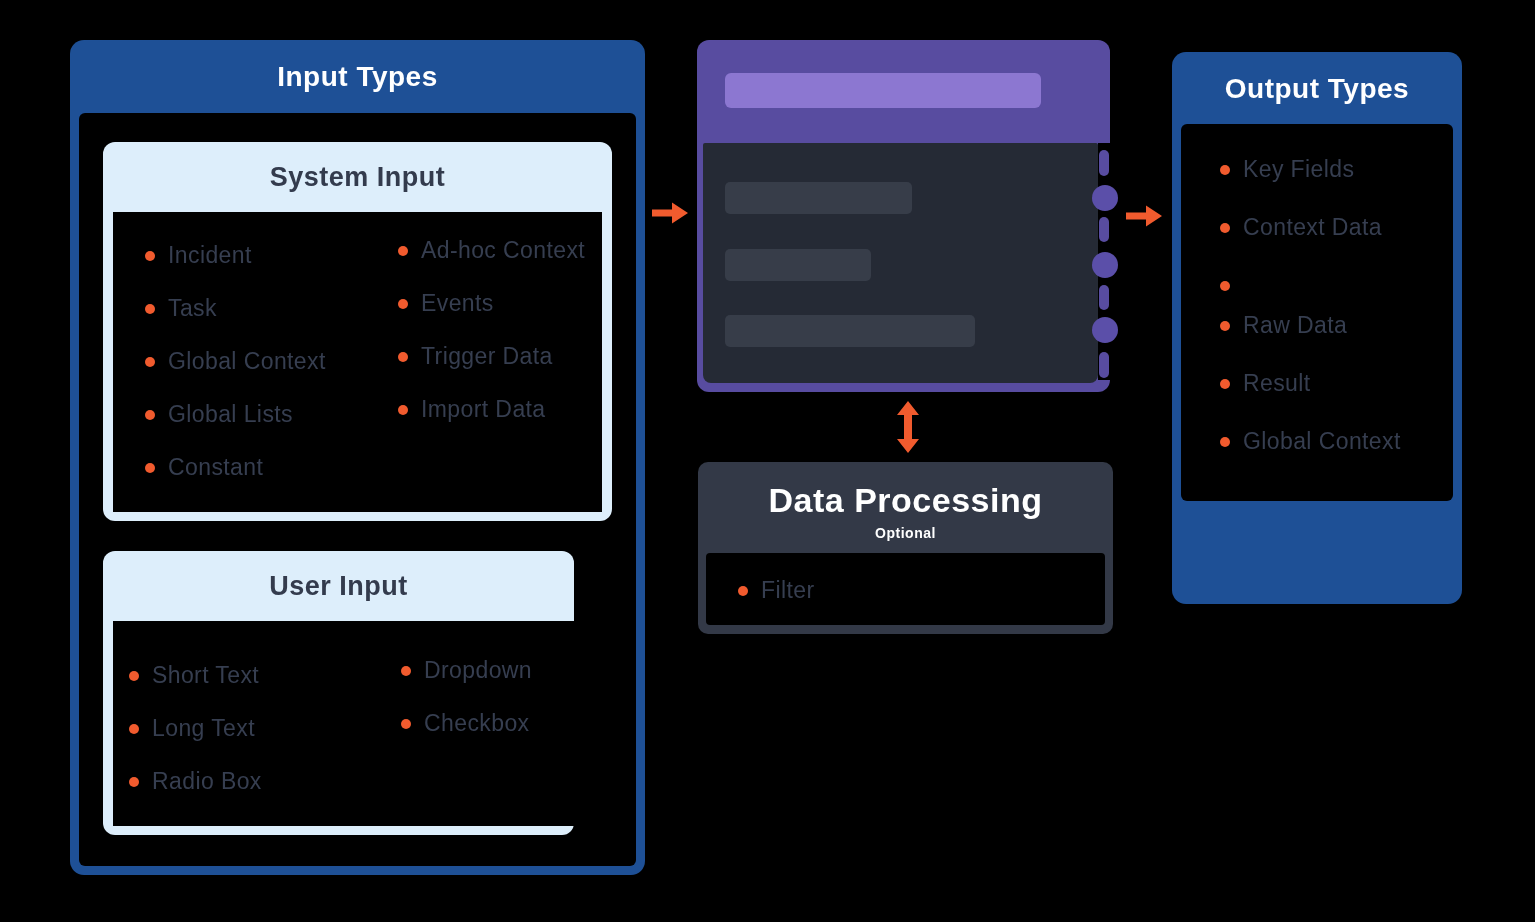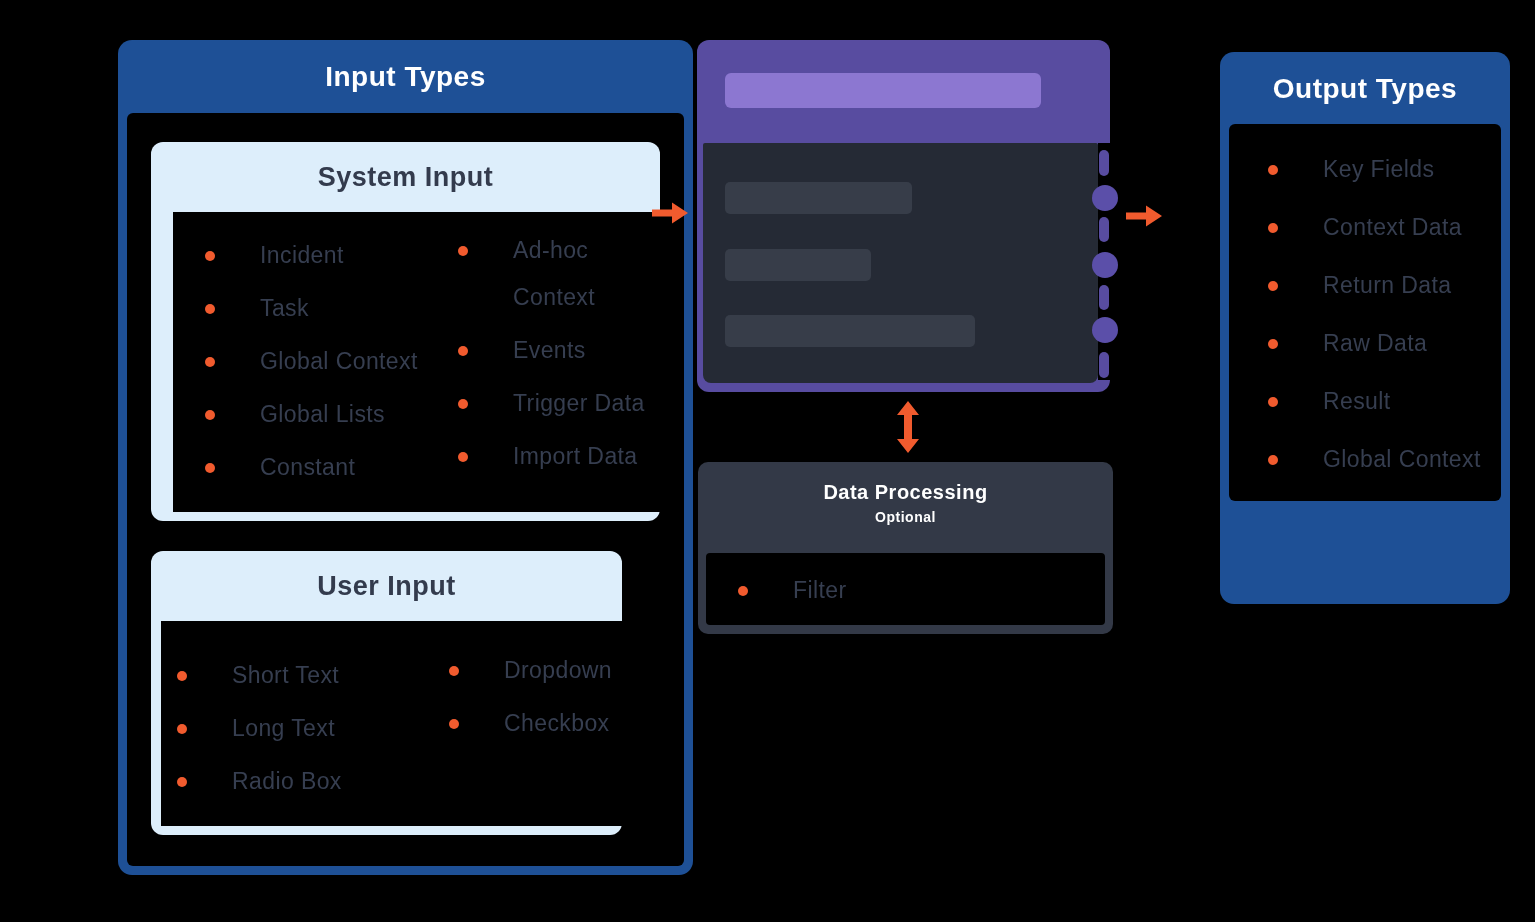--- a/index.html
+++ b/index.html
@@ -3,74 +3,74 @@
 <meta charset="utf-8">
 <style>
   html,body{margin:0;padding:0;background:#000;}
   #screen{
     position:relative;width:1535px;height:922px;background:var(--background,#000);
     overflow:hidden;font-family:"Liberation Sans","DejaVu Sans",sans-serif;
     -webkit-font-smoothing:antialiased;
   }
   
   .abs{position:absolute;}
-  .panel-blue{background:var(--blue,#1E5096);border-radius:14px;margin-left:48px;}
+  .panel-blue{background:var(--blue,#1E5096);border-radius:14px;}
   .panel-title{
     width:100%;text-align:center;color:var(--white,#fff);
     font-weight:700;font-size:28px;letter-spacing:.5px;
   }
   .panel-inner{position:absolute;background:var(--background,#000);border-radius:6px;}
   .subcard{background:var(--light_blue,#DDEEFB);border-radius:12px;position:absolute;}
   .subcard-title{
     width:100%;text-align:center;color:var(--heading_dark,#333B4D);
     font-weight:700;font-size:27px;letter-spacing:.5px;
   }
   .sublist{position:absolute;background:var(--background,#000);}
   ul{list-style:none;margin:0;padding:0;}
   .item{
     display:flex;align-items:flex-start;
     font-size:23px;line-height:47px;letter-spacing:.4px;
-    color:var(--text_dark,#363E50);margin-bottom:6px;font-weight:400;gap:32px;
+    color:var(--text_dark,#363E50);margin-bottom:6px;font-weight:400;
   }
   .bullet{
     width:10px;height:10px;border-radius:50%;
     background:var(--orange,#F15B2E);flex:none;margin:19px 13px 0 0;
   }
   .col{position:absolute;top:0;}
   
   .node-bg{position:absolute;inset:0;background:var(--purple,#584CA0);border-radius:12px;}
   .port-cover{position:absolute;left:401px;top:103px;width:12px;height:237px;background:var(--background,#000);}
   .node-panel{position:absolute;left:6px;top:103px;width:395px;height:240px;
     background:var(--panel_dark,#252A35);border-radius:2px 2px 8px 8px;}
   .node-titlebar{position:absolute;left:28px;top:33px;width:316px;height:35px;
     background:var(--purple_light,#8C77D1);border-radius:6px;}
   .ph-bar{position:absolute;left:28px;height:32px;background:var(--bar_dark,#373D49);border-radius:5px;}
   .dash{position:absolute;left:402px;width:10px;background:var(--purple,#584CA0);border-radius:5px;}
   .port{position:absolute;left:395px;width:26px;height:26px;border-radius:50%;background:var(--purple_port,#5B4FA9);}
   
   .dp-card{position:absolute;background:var(--card_dark,#333947);border-radius:10px;}
-  .dp-title{margin-top:19px;text-align:center;color:var(--white,#fff);font-weight:700;font-size:20px;letter-spacing:.5px;}
+  .dp-title{margin-top:19px;text-align:center;color:var(--white,#fff);font-weight:700;font-size:34px;letter-spacing:.5px;}
   .dp-sub{margin-top:5px;text-align:center;color:var(--white,#fff);font-weight:600;font-size:14px;letter-spacing:.5px;}
   .dp-inner{position:absolute;left:8px;top:91px;width:399px;height:72px;
     background:var(--background,#000);border-radius:4px;}
   
   .arrow{position:absolute;color:var(--orange,#F15B2E);}
 </style>
 </head>
 <body>
 
 <div id="screen">
 
   <div class="abs panel-blue" style="left:70px;top:40px;width:575px;height:835px;">
     <div class="panel-title" style="line-height:73px;">Input Types</div>
     <div class="panel-inner" style="left:9px;top:73px;width:557px;height:753px;"></div>
 
     <div class="subcard" style="left:33px;top:102px;width:509px;height:379px;">
       <div class="subcard-title" style="line-height:70px;">System Input</div>
-      <div class="sublist" style="left:22px;top:70px;width:489px;height:300px;">
+      <div class="sublist" style="left:10px;top:70px;width:489px;height:300px;">
         <ul class="col" style="left:32px;top:20px;width:230px;">
           <li class="item">
               <span class="bullet"></span>
               <span>Incident</span>
             </li>
           <li class="item">
               <span class="bullet"></span>
               <span>Task</span>
             </li>
           <li class="item">
@@ -185,21 +185,20 @@
         <li class="item" style="margin-bottom:11px;">
             <span class="bullet"></span>
             <span>Key Fields</span>
           </li>
         <li class="item" style="margin-bottom:11px;">
             <span class="bullet"></span>
             <span>Context Data</span>
           </li>
         <li class="item" style="margin-bottom:11px;">
             <span class="bullet"></span>
-            <span>Return Data</span>
           </li>
         <li class="item" style="margin-bottom:11px;">
             <span class="bullet"></span>
             <span>Raw Data</span>
           </li>
         <li class="item" style="margin-bottom:11px;">
             <span class="bullet"></span>
             <span>Result</span>
           </li>
         <li class="item" style="margin-bottom:11px;">

